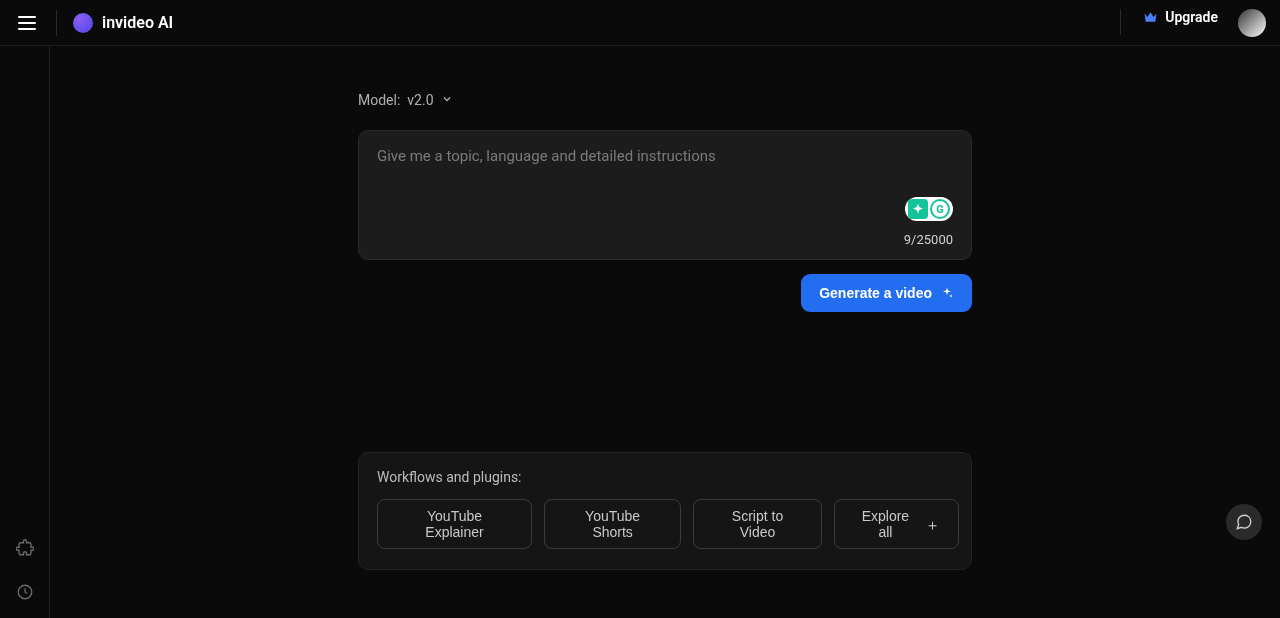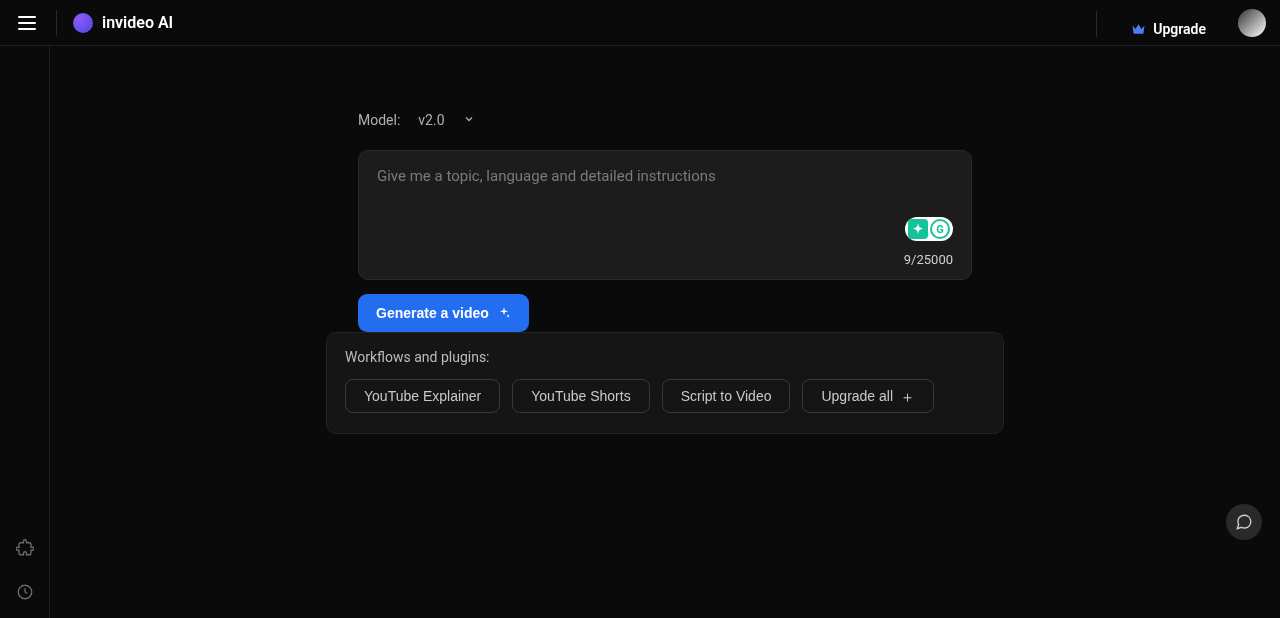--- a/index.html
+++ b/index.html
@@ -59,22 +59,22 @@
       background: radial-gradient(circle at 30% 30%, #8b5cf6, #4f46e5);
       border-radius: 50%;
     }
     .logo-text {
       font-size: 16px;
       font-weight: 600;
       color: #fff;
     }
     .header-right {
       display: flex;
-      align-items: flex-end;
-      gap: 32px;
+      align-items: flex-start;
+      gap: 20px;
     }
     .upgrade-btn {
       display: flex;
       align-items: center;
       gap: 7px;
       cursor: pointer;
       font-size: 14px;
       font-weight: 600;
     }
     .crown-icon svg {
@@ -115,24 +115,24 @@
       left: 50px;
       right: 0;
       top: 46px;
       bottom: 0;
       display: flex;
       flex-direction: column;
       align-items: center;
     }
     .model-row {
       width: 614px;
-      margin-top: 66px;
-      display: flex;
-      align-items: center;
-      gap: 18px;
+      margin-top: 46px;
+      display: flex;
+      align-items: center;
+      gap: 7px;
       color: #b0b0b0;
       font-size: 14px;
       cursor: pointer;
     }
     .prompt-box {
       width: 614px;
       background: #1c1c1c;
       border: 1px solid #2a2a2a;
       border-radius: 10px;
       margin-top: 22px;
@@ -197,44 +197,45 @@
       font-size: 11px;
       font-weight: bold;
     }
     .char-count {
       color: #d0d0d0;
       font-size: 13px;
     }
     .generate-row {
       width: 614px;
       display: flex;
-      justify-content: flex-start;
+      justify-content: flex-end;
       margin-top: 14px;
     }
     .generate-btn {
       background: #226df0;
       color: #fff;
       border: none;
       border-radius: 9px;
       padding: 11px 18px;
       font-size: 14px;
       font-weight: 600;
       cursor: pointer;
       display: flex;
       align-items: center;
       gap: 8px;
     }
     .sparkle-icon {
       display: inline-flex;
     }
     .workflows-panel {
-      width: 678px;
+      width: 614px;
       background: #151515;
       border: 1px solid #242424;
       border-radius: 10px;
+      margin-top: 140px;
       padding: 16px 12px 20px 18px;
     }
     .workflows-title {
       color: #bcbcbc;
       font-size: 14px;
       margin-bottom: 14px;
     }
     .chips {
       display: flex;
       gap: 12px;
@@ -354,21 +355,21 @@
       <button class="chip">
         <span>YouTube Explainer</span>
       </button>
       <button class="chip">
         <span>YouTube Shorts</span>
       </button>
       <button class="chip">
         <span>Script to Video</span>
       </button>
       <button class="chip">
-        <span>Upgrade all</span>
+        <span>Explore all</span>
         <span class="plus-icon">＋</span>
       </button>
     </div>
   </div>
 </div>
 
 <div class="floating-chat">
   <svg width="18" height="18" viewBox="0 0 24 24" fill="none" stroke="currentColor" stroke-width="1.8">
       <path d="M21 11.5a8.38 8.38 0 0 1-.9 3.8 8.5 8.5 0 0 1-7.6 4.7 8.38 8.38 0 0 1-3.8-.9L3 21l1.9-5.7a8.38 8.38 0 0 1-.9-3.8 8.5 8.5 0 0 1 4.7-7.6 8.38 8.38 0 0 1 3.8-.9h.5a8.48 8.48 0 0 1 8 8v.5z"></path>
     </svg>

